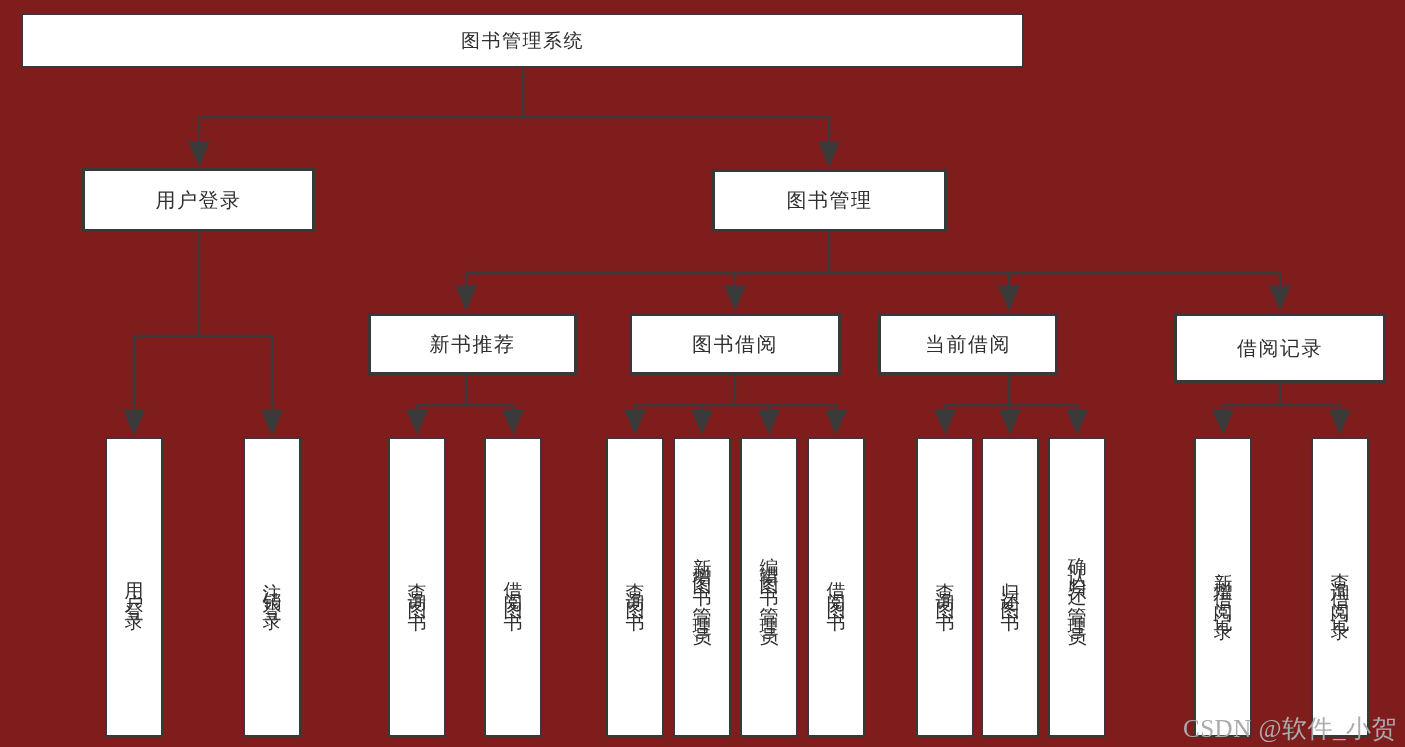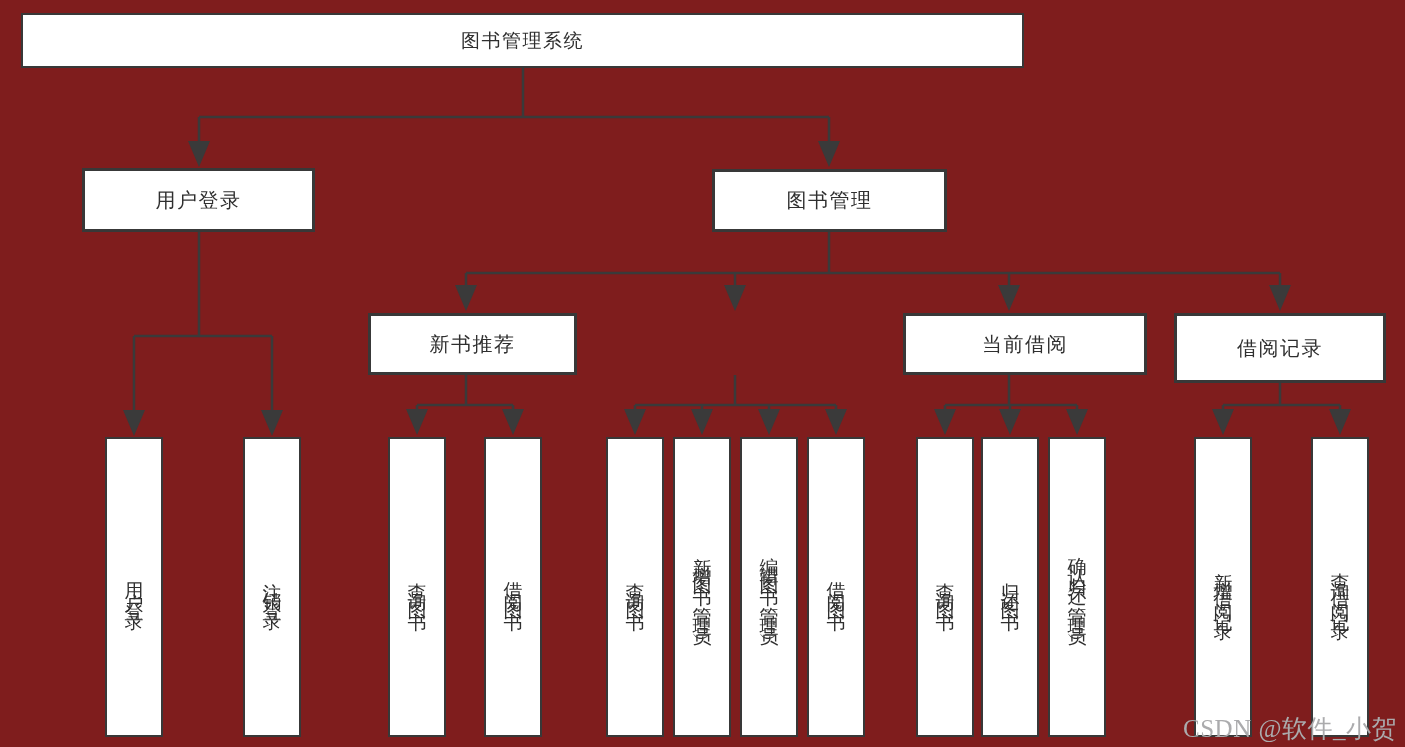--- a/index.html
+++ b/index.html
@@ -97,21 +97,22 @@
       <polygon points="1329,409 1351,409 1340,435"></polygon>
     </g>
   </svg>
 
   <div class="node h root" style="left:21px; top:13px; width:1003px; height:55px;">图书管理系统</div>
 
   <div class="node h" style="left:82px; top:168px; width:233px; height:64px;">用户登录</div>
   <div class="node h" style="left:712px; top:169px; width:235px; height:63px;">图书管理</div>
 
   <div class="node h" style="left:368px; top:313px; width:209px; height:62px;text-align:center;">新书推荐</div>
-  <div class="node h" style="left:903px; top:313px; width:244px; height:62px;">当前借阅</div>
+  <div class="node h" style="left:629px; top:313px; width:212px; height:62px;">图书借阅</div>
+  <div class="node h" style="left:878px; top:313px; width:180px; height:62px;">当前借阅</div>
   <div class="node h" style="left:1174px; top:313px; width:212px; height:70px;">借阅记录</div>
 
   <div class="node v" style="left:105px; top:437px; width:58px; height:300px;">用户登录</div>
   <div class="node v" style="left:243px; top:437px; width:58px; height:300px;">注销登录</div>
 
   <div class="node v" style="left:388px; top:437px; width:58px; height:300px;">查询图书</div>
   <div class="node v" style="left:484px; top:437px; width:58px; height:300px;">借阅图书</div>
 
   <div class="node v" style="left:606px; top:437px; width:58px; height:300px;">查询图书</div>
   <div class="node v" style="left:673px; top:437px; width:58px; height:300px;">新增图书（管理员）</div>

